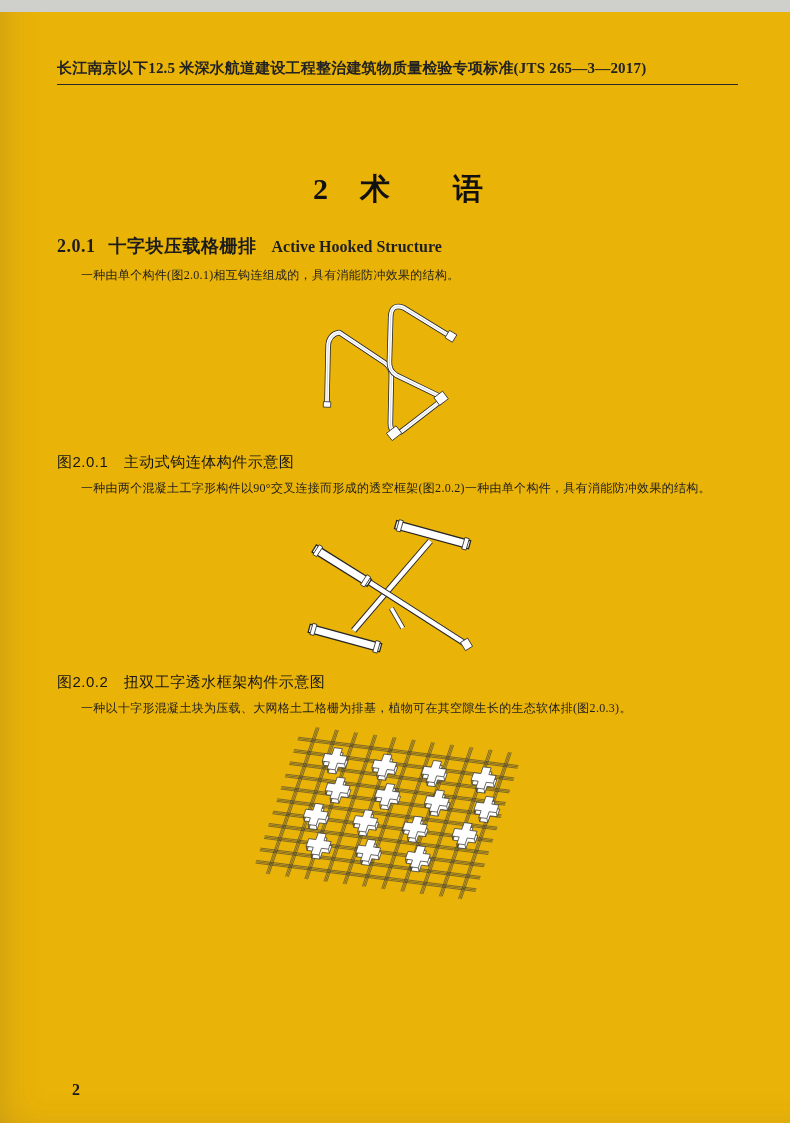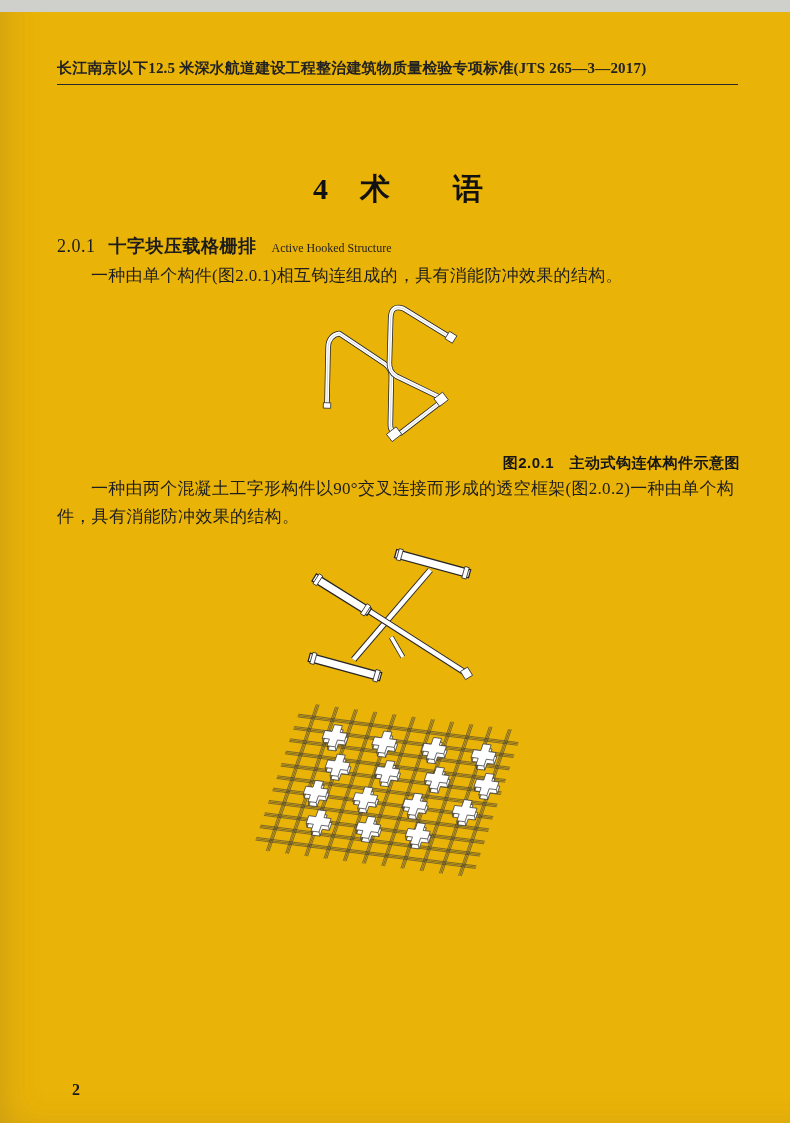--- a/index.html
+++ b/index.html
@@ -37,36 +37,36 @@
     letter-spacing:1px;
     line-height:36px;
     color:#111;
   }
   .sec-head{
     margin-top:27px;
     font-size:18px;
     line-height:24px;
     white-space:nowrap;
   }
-  .sec-num{font-weight:400;letter-spacing:.5px;}
+  .sec-num{font-weight:700;letter-spacing:.5px;}
   .sec-cn{font-weight:700;font-family:"Liberation Sans",sans-serif;margin-left:13px;letter-spacing:.5px;}
-  .sec-en{font-size:12px;margin-left:15px;font-weight:400;color:#1f1f1f;}
+  .sec-en{font-size:16px;margin-left:15px;font-weight:700;color:#1f1f1f;}
   .sec-body{
     margin:2px 0 0 0;
-    font-size:17px;
+    font-size:12px;
     line-height:28px;
     text-indent:2em;
     letter-spacing:.3px;
     color:#1e1e1e;
   }
   .fig{text-align:center;line-height:0;}
   .fig-caption{
-    text-align:right;
+    text-align:left;
     font-family:"Liberation Sans",sans-serif;
-    font-weight:700;
+    font-weight:400;
     font-size:15px;
     line-height:20px;
     letter-spacing:.5px;
     color:#161616;
   }
   .m2{margin-top:2px;} .m3{margin-top:3px;} .m7{margin-top:7px;}
   .sec2{margin-top:11px;} .sec3{margin-top:9px;}
   .page-num{
     position:absolute;
     left:72px;
@@ -77,21 +77,21 @@
   }
 </style>
 </head>
 <body>
 
 <div class="page">
 
   <div class="doc-header">长江南京以下12.5 米深水航道建设工程整治建筑物质量检验专项标准(JTS 265—3—2017)</div>
   <hr class="header-rule">
 
-  <h1 class="chapter-title">4　术　　语</h1>
+  <h1 class="chapter-title">2　术　　语</h1>
 
   <div class="sec-head">
     <span class="sec-num">2.0.1</span><span class="sec-cn">十字块压载格栅排</span><span class="sec-en">Active Hooked Structure</span>
   </div>
   <p class="sec-body">一种由单个构件(图2.0.1)相互钩连组成的，具有消能防冲效果的结构。</p>
 
   <div class="fig m2">
     <svg width="222" height="158" viewBox="0 0 660 495">
 
       <path d="M104 360 L108 172 Q110 136 143 130 L284 224 Q308 240 306 268 L303 412 Q302 449 336 441 L466 341" fill="none" stroke="#262626" stroke-width="17" stroke-linejoin="round"></path>
@@ -131,21 +131,23 @@
 
       <path d="M152 196 L542 446" fill="none" stroke="#262626" stroke-width="20"></path>
       <path d="M152 196 L542 446" fill="none" stroke="#fff" stroke-width="14"></path>
       <path d="M76 152 L226 246" fill="none" stroke="#262626" stroke-width="30" stroke-linecap="square"></path>
       <path d="M76 152 L226 246" fill="none" stroke="#fff" stroke-width="22" stroke-linecap="square"></path>
       <rect x="70" y="134" width="13" height="36" transform="rotate(33 76 152)" fill="#fff" stroke="#262626" stroke-width="2.4"></rect>
       <rect x="219" y="228" width="14" height="37" transform="rotate(33 226 246)" fill="#fff" stroke="#262626" stroke-width="2.4"></rect>
       <rect x="528" y="430" width="26" height="30" transform="rotate(-32 541 445)" fill="#fff" stroke="#262626" stroke-width="2.4"></rect>
     </svg>
   </div>
-
+  <div class="fig-caption m2">图2.0.2　扭双工字透水框架构件示意图</div>
+
+  <p class="sec-body">一种以十字形混凝土块为压载、大网格土工格栅为排基，植物可在其空隙生长的生态软体排(图2.0.3)。</p>
 
   <div class="fig m3">
     <svg width="292" height="180" viewBox="0 0 870 540">
       <defs>
         <g id="f3h" stroke="#3a3a3a" stroke-width="1.8">
           <line x1="-45" y1="0" x2="665" y2="0"></line>
           <line x1="-45" y1="4.5" x2="665" y2="4.5"></line>
           <line x1="-45" y1="9" x2="665" y2="9"></line>
         </g>
         <g id="f3v" stroke="#3a3a3a" stroke-width="1.8">

